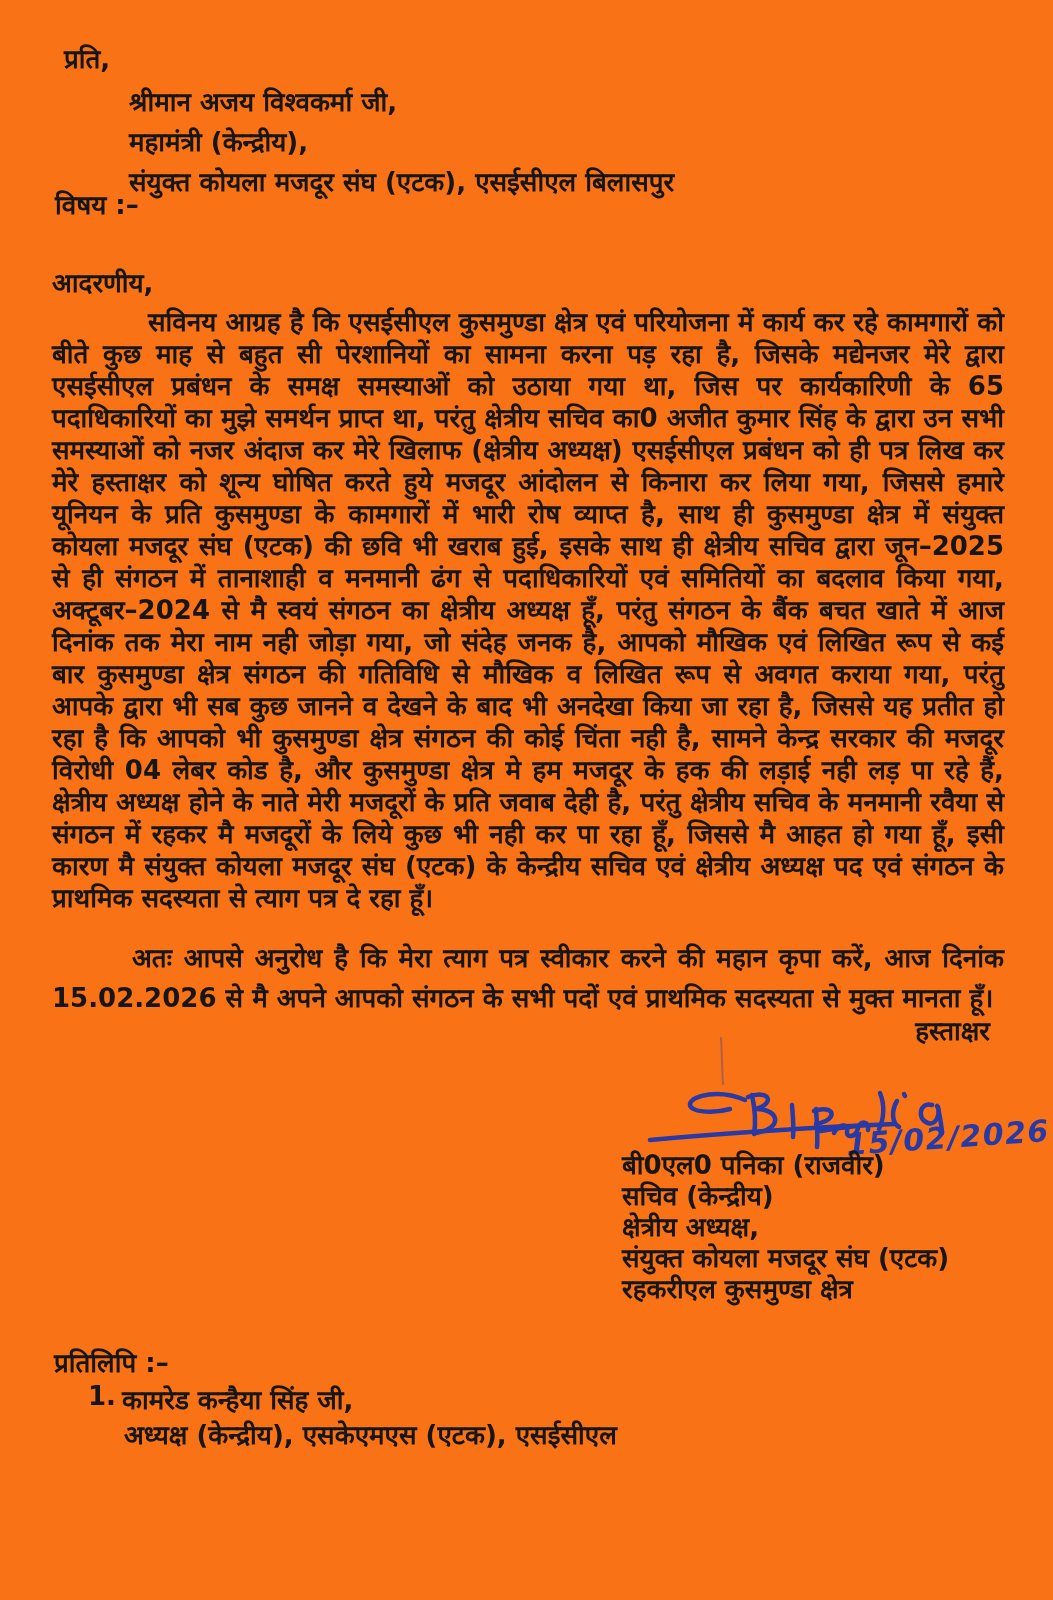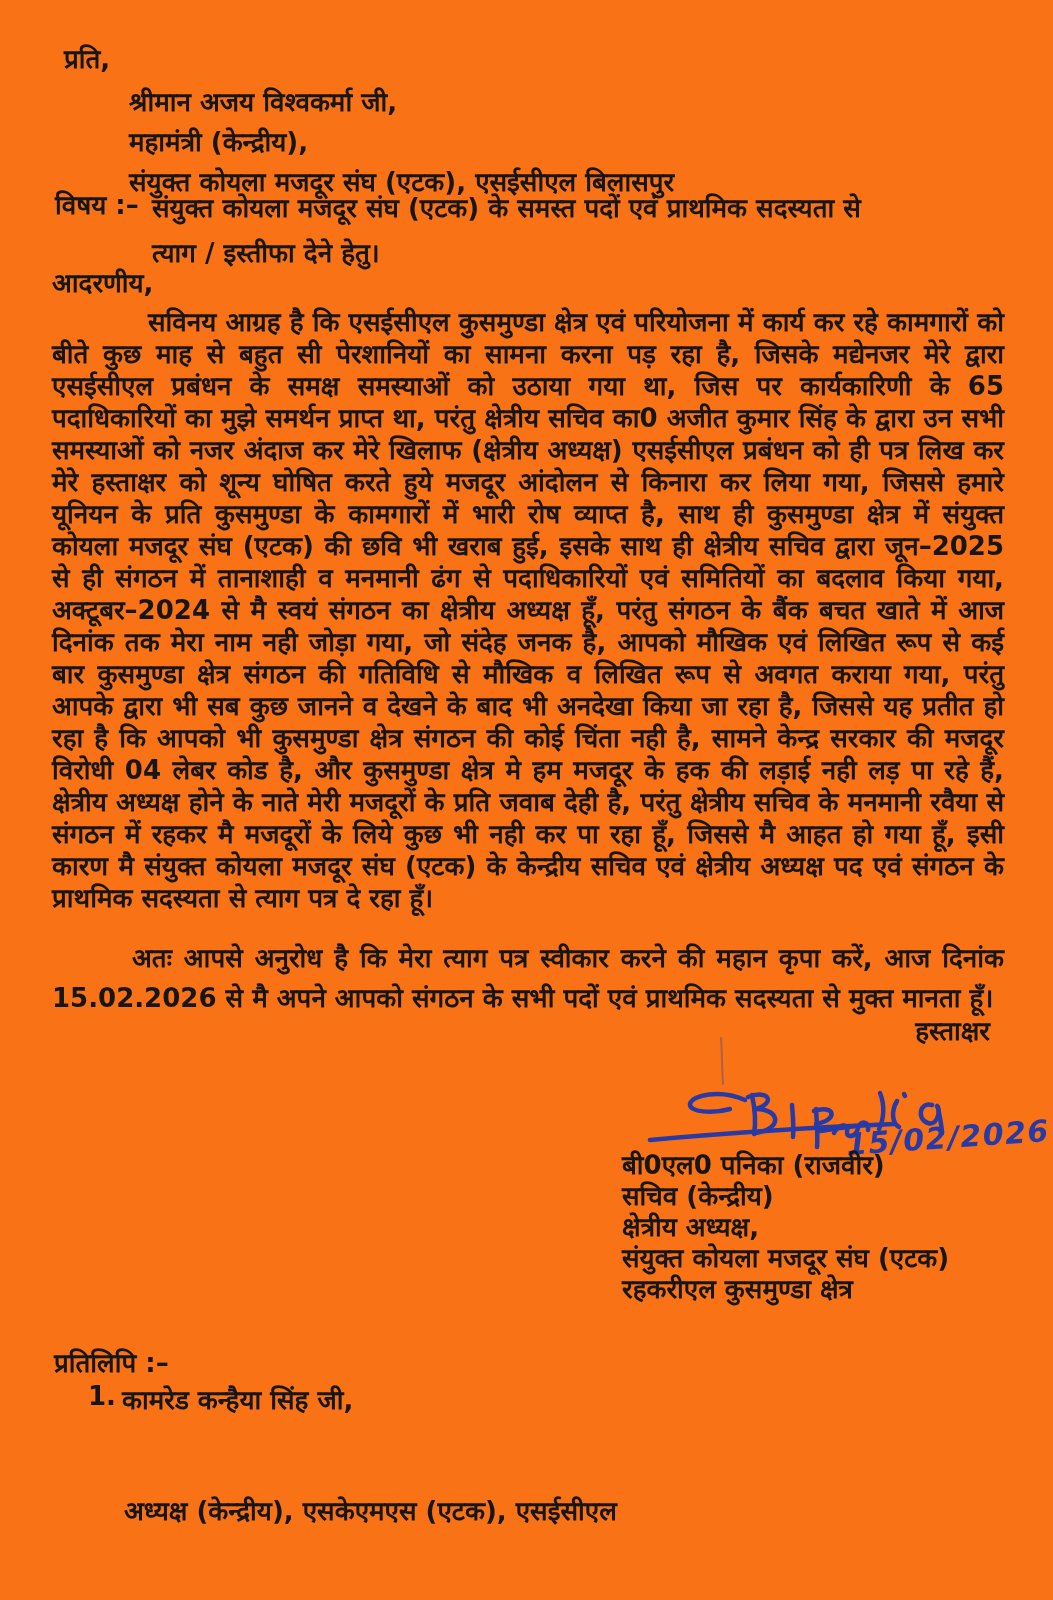--- a/index.html
+++ b/index.html
@@ -42,41 +42,37 @@
   .sig-date {
     top: 1120px; left: 846px;
     font-size: 30px; font-style: italic; font-weight: bold;
     letter-spacing: 1.5px;
     transform: rotate(-4deg);
     white-space: nowrap;
   }
   .copies-label { top: 1344px; left: 54px; }
   .copy-number  { top: 1381px; left: 88px; }
   .copy-name    { top: 1381px; left: 122px; }
-  .copy-desig   { top: 1492px; left: 124px; }
+  .copy-desig   { top: 1416px; left: 124px; }
   .line { display: block; }
 </style>
 </head>
 <body>
 
 <div class="page">
 
   <div class="abs to-label">प्रति,</div>
   <div class="abs recipient">
     <span class="line">श्रीमान अजय विश्वकर्मा जी,</span>
     <span class="line">महामंत्री (केन्द्रीय),</span>
     <span class="line">संयुक्त कोयला मजदूर संघ (एटक), एसईसीएल बिलासपुर</span>
   </div>
 
   <div class="abs subject-row">
     <div class="subject-label">विषय :–</div>
-    <div class="subject-text">
-      <span class="line">संयुक्त कोयला मजदूर संघ (एटक) के समस्त पदों एवं प्राथमिक सदस्यता से</span>
-      <span class="line">त्याग / इस्तीफा देने हेतु।</span>
-    </div>
   </div>
 
   <div class="abs greeting">आदरणीय,</div>
 
   <div class="abs para1">सविनय आग्रह है कि एसईसीएल कुसमुण्डा क्षेत्र एवं परियोजना में कार्य कर रहे कामगारों को बीते कुछ माह से बहुत सी पेरशानियों का सामना करना पड़ रहा है, जिसके मद्येनजर मेरे द्वारा एसईसीएल प्रबंधन के समक्ष समस्याओं को उठाया गया था, जिस पर कार्यकारिणी के 65 पदाधिकारियों का मुझे समर्थन प्राप्त था, परंतु क्षेत्रीय सचिव का0 अजीत कुमार सिंह के द्वारा उन सभी समस्याओं को नजर अंदाज कर मेरे खिलाफ (क्षेत्रीय अध्यक्ष) एसईसीएल प्रबंधन को ही पत्र लिख कर मेरे हस्ताक्षर को शून्य घोषित करते हुये मजदूर आंदोलन से किनारा कर लिया गया, जिससे हमारे यूनियन के प्रति कुसमुण्डा के कामगारों में भारी रोष व्याप्त है, साथ ही कुसमुण्डा क्षेत्र में संयुक्त कोयला मजदूर संघ (एटक) की छवि भी खराब हुई, इसके साथ ही क्षेत्रीय सचिव द्वारा जून–2025 से ही संगठन में तानाशाही व मनमानी ढंग से पदाधिकारियों एवं समितियों का बदलाव किया गया, अक्टूबर–2024 से मै स्वयं संगठन का क्षेत्रीय अध्यक्ष हूँ, परंतु संगठन के बैंक बचत खाते में आज दिनांक तक मेरा नाम नही जोड़ा गया, जो संदेह जनक है, आपको मौखिक एवं लिखित रूप से कई बार कुसमुण्डा क्षेत्र संगठन की गतिविधि से मौखिक व लिखित रूप से अवगत कराया गया, परंतु आपके द्वारा भी सब कुछ जानने व देखने के बाद भी अनदेखा किया जा रहा है, जिससे यह प्रतीत हो रहा है कि आपको भी कुसमुण्डा क्षेत्र संगठन की कोई चिंता नही है, सामने केन्द्र सरकार की मजदूर विरोधी 04 लेबर कोड है, और कुसमुण्डा क्षेत्र मे हम मजदूर के हक की लड़ाई नही लड़ पा रहे हैं, क्षेत्रीय अध्यक्ष होने के नाते मेरी मजदूरों के प्रति जवाब देही है, परंतु क्षेत्रीय सचिव के मनमानी रवैया से संगठन में रहकर मै मजदूरों के लिये कुछ भी नही कर पा रहा हूँ, जिससे मै आहत हो गया हूँ, इसी कारण मै संयुक्त कोयला मजदूर संघ (एटक) के केन्द्रीय सचिव एवं क्षेत्रीय अध्यक्ष पद एवं संगठन के प्राथमिक सदस्यता से त्याग पत्र दे रहा हूँ।</div>
   <div class="abs para2">अतः आपसे अनुरोध है कि मेरा त्याग पत्र स्वीकार करने की महान कृपा करें, आज दिनांक 15.02.2026 से मै अपने आपको संगठन के सभी पदों एवं प्राथमिक सदस्यता से मुक्त मानता हूँ।</div>
 
   <div class="abs sign-label">हस्ताक्षर</div>
 
   <svg class="abs sig-tick" viewBox="0 0 8 50" style="color: rgb(40, 58, 166);">

